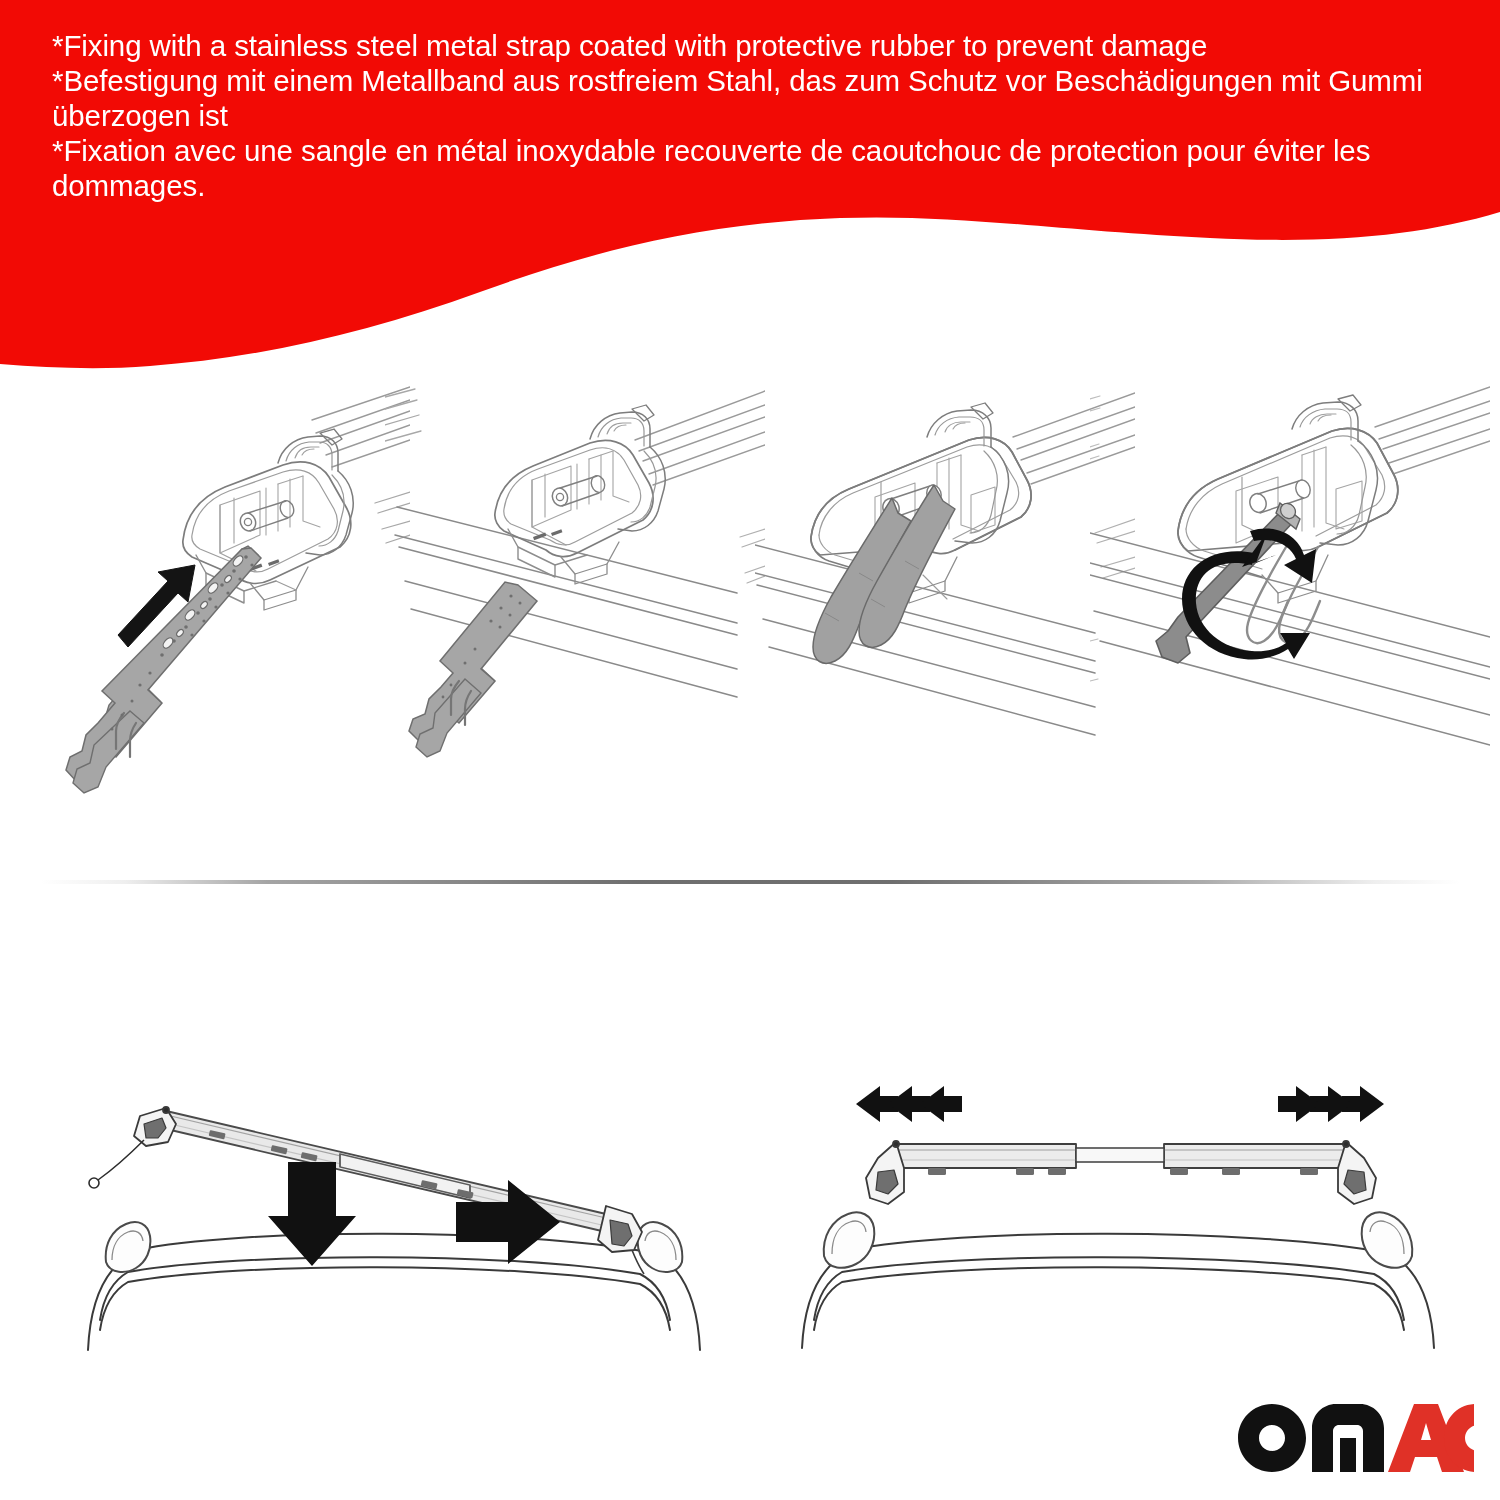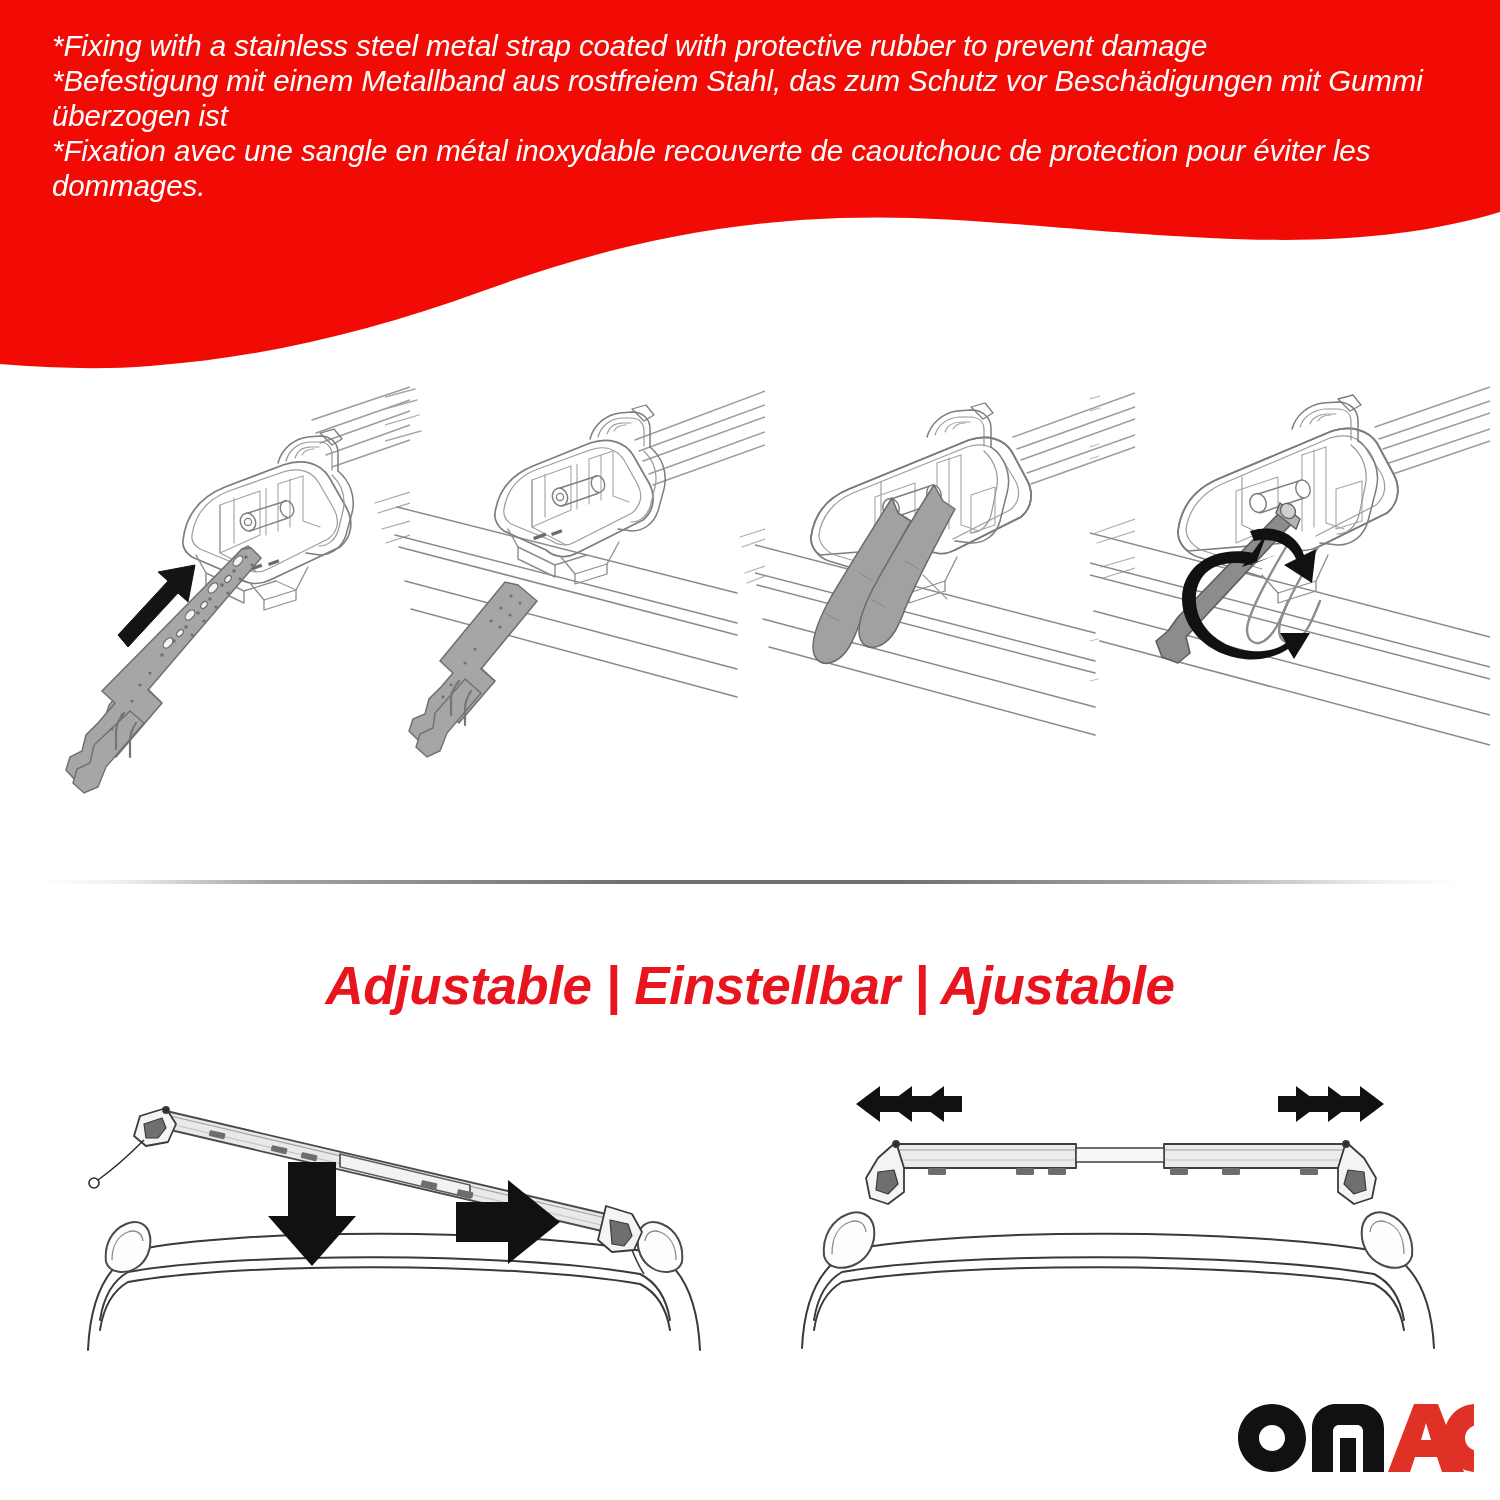--- a/index.html
+++ b/index.html
@@ -3,21 +3,21 @@
 <meta charset="utf-8">
 <style>
   html,body{margin:0;padding:0;}
   body{
     width:1500px;height:1500px;
     background:#ffffff;
     font-family:"Liberation Sans", sans-serif;
     overflow:hidden;
     position:relative;
   }
-  #stage{position:relative;width:1500px;height:1500px;overflow:hidden;background:#fff;font-style:italic;}
+  #stage{position:relative;width:1500px;height:1500px;overflow:hidden;background:#fff;}
 
   
   .banner{position:absolute;left:0;top:0;width:1500px;height:380px;}
   .banner svg{position:absolute;left:0;top:0;}
   .banner-text{
     position:absolute;left:52px;top:28px;width:1410px;
     color:#ffffff;
     font-size:29.5px;
     line-height:35px;
     letter-spacing:-0.1px;
@@ -526,21 +526,20 @@
           <path d="M160,146 C186,138 208,150 214,170
                    L226,164 L222,198 L194,180 L206,174
                    C200,160 184,152 164,156 Z" fill="#111111"></path>
         </g>
       </svg>
     </div>
   </div>
 
   <div class="divider"></div>
 
-  <div class="adj-heading">Adjustable | Einstellbar | Ajustable</div>
 
   <div class="bottom-row">
 
     <div class="bottom-fig" style="left:40px;width:700px;">
       <svg width="700" height="300" viewBox="0 0 700 300" xmlns="http://www.w3.org/2000/svg">
 
         <g fill="none" stroke="#3a3a3a" stroke-width="2" stroke-linejoin="round" stroke-linecap="round">
           <path d="M48,270 C50,226 62,198 80,182 L96,170"></path>
           <path d="M660,270 C658,226 646,198 628,182 L612,170"></path>
           <path d="M96,170 C200,148 480,148 608,172"></path>

